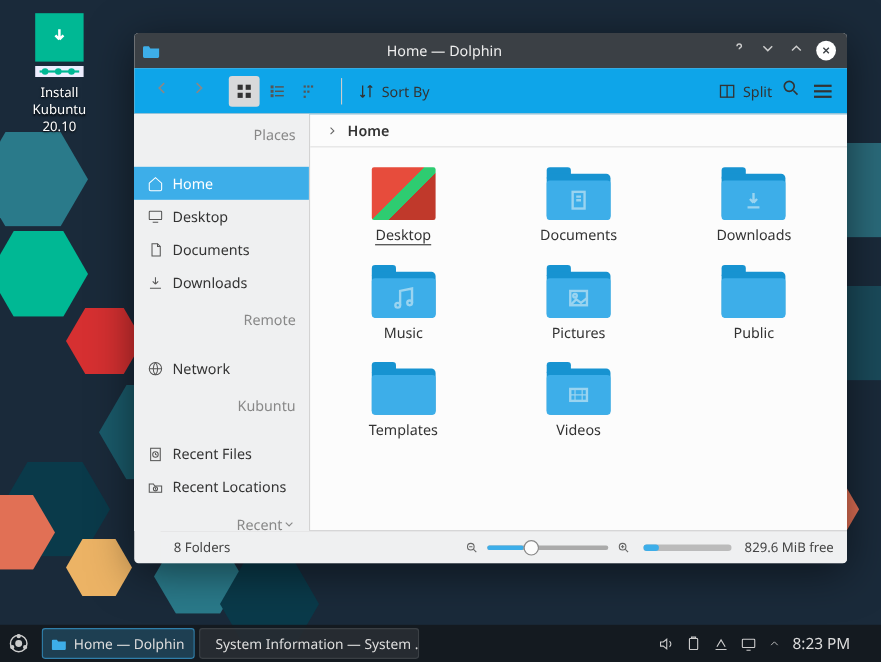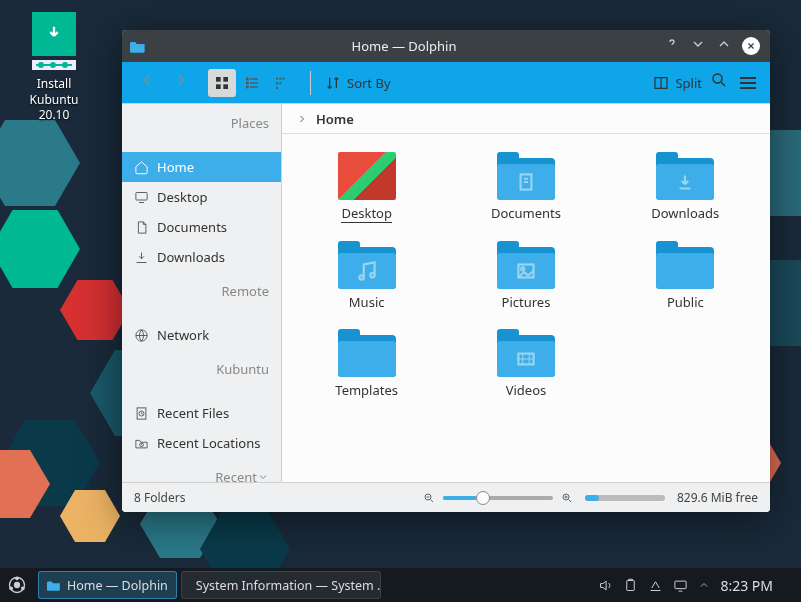--- a/index.html
+++ b/index.html
@@ -69,21 +69,21 @@
 .fileitem.sel .fname { border-bottom:1px solid #333;}
 .folder-icon { width:58px; height:48px; position:relative;}
 .folder-back { position:absolute; inset:0; background:#1793d1; border-radius:4px; top:6px;}
 .folder-tab { position:absolute; left:0; top:0; width:22px; height:10px; background:#1793d1; border-radius:3px 3px 0 0;}
 .folder-front { position:absolute; left:0; right:0; bottom:0; top:12px; background:#3daee9; border-radius:3px;}
 .folder-front .glyph { position:absolute; inset:0; display:flex; align-items:center; justify-content:center;}
 .folder-front .glyph svg { stroke:#9ad4f0; fill:none; stroke-width:2;}
 .desktop-thumb { width:58px; height:48px; background:linear-gradient(135deg,#e74c3c 0%,#e74c3c 45%,#2ecc71 45%,#2ecc71 60%,#c0392b 60%,#c0392b 100%); border-radius:2px;}
 .desktop-thumb::before{content:"";display:block;width:0;height:0;}
 
-.statusbar { height:30px; border-top:1px solid #d0d0d0; background:#eff0f1; display:flex; align-items:center; padding:0 12px; font-size:12px; color:#444; gap:12px;}
+.statusbar { height:30px; border-top:1px solid #d0d0d0; background:#eff0f1; display:flex; align-items:center; padding:0 12px; font-size:12px; color:#444; gap:12px;margin-left:24px;}
 .statusbar .zoom { flex:0 0 150px; display:flex; align-items:center;}
 .slider { flex:1; height:4px; background:#aaa; border-radius:2px; position:relative; margin:0 8px;}
 .slider::before { content:""; position:absolute; left:0; width:30%; top:0; bottom:0; background:#3daee9; border-radius:2px;}
 .slider .thumb { position:absolute; left:30%; top:-5px; width:14px; height:14px; background:#fcfcfc; border:1px solid #888; border-radius:50%;}
 .diskbar { width:80px; height:6px; background:#bbb; border-radius:3px; position:relative;}
 .diskbar::before { content:""; position:absolute; left:0; width:18%; top:0; bottom:0; background:#3daee9; border-radius:3px;}
 
 
 .taskbar { position:absolute; left:0; right:0; bottom:0; height:34px; background:rgba(20,25,30,0.92); display:flex; align-items:center; color:#ddd; font-size:12.5px;}
 .taskbar .launcher { width:34px; height:34px; display:flex; align-items:center; justify-content:center;}

